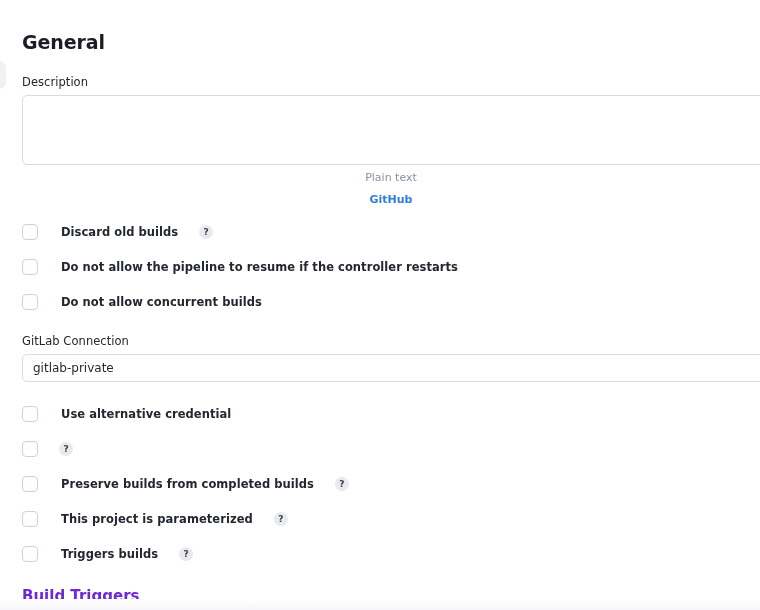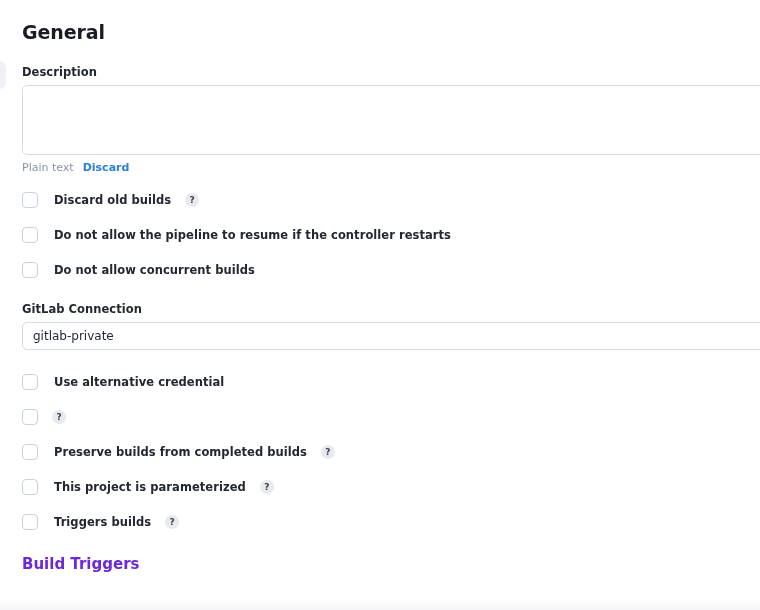--- a/index.html
+++ b/index.html
@@ -24,37 +24,37 @@
     top: 61px;
     width: 14px;
     height: 28px;
     background: #f0f1f5;
     border-radius: 7px;
   }
 
   .page {
     position: absolute;
     left: 0;
-    top: 0;
+    top: 10px;
     width: 760px;
     padding-left: 22px;
   }
 
   h2.section-title {
     font-size: 19px;
     font-weight: 700;
     letter-spacing: -0.1px;
     color: #1a1d24;
     margin: 0;
     padding-top: 21px;
   }
 
   .field-label {
     font-size: 11.5px;
-    font-weight: 700;
+    font-weight: 400;
     color: #23272f;
     margin-top: 22px;
     margin-bottom: 6px;
     letter-spacing: 0.05px;
   }
 
   .textarea-box {
     width: 780px;
     height: 70px;
     border: 1px solid #d6dce5;
@@ -68,35 +68,36 @@
     outline: none;
     display: block;
   }
 
   .textarea-meta {
     margin-top: 6px;
     font-size: 11px;
     display: flex;
     align-items: center;
     gap: 9px;
+    flex-direction: column;
   }
   .meta-plain { color: #8a93a3; }
   .meta-preview {
     color: #2f7ed8;
     font-weight: 700;
     cursor: pointer;
     text-decoration: none;
   }
 
   .checkbox-row {
     display: flex;
     align-items: center;
     height: 20px;
     margin-top: 15px;
-    gap: 5px;
+    gap: 12px;
   }
   .checkbox-row:first-of-type { margin-top: 0; }
 
   .cbx {
     width: 16px;
     height: 16px;
     min-width: 16px;
     border: 1px solid #c9d2e0;
     border-radius: 4px;
     background: #fff;
@@ -169,21 +170,21 @@
 <div class="page">
 
   <h2 class="section-title">General</h2>
 
   <div class="field-label">Description</div>
 
   <textarea class="textarea-box" placeholder="" style=""></textarea>
 
   <div class="textarea-meta">
     <span class="meta-plain">Plain text</span>
-    <a class="meta-preview">Discard</a>
+    <a class="meta-preview">GitHub</a>
   </div>
 
   <div class="group-block" style="margin-top:16px;">
 
     <div class="checkbox-row">
       <span class="cbx"></span>
       <span class="cbx-label">Discard old builds</span>
       <span class="help-icon">?</span>
     </div>
 

